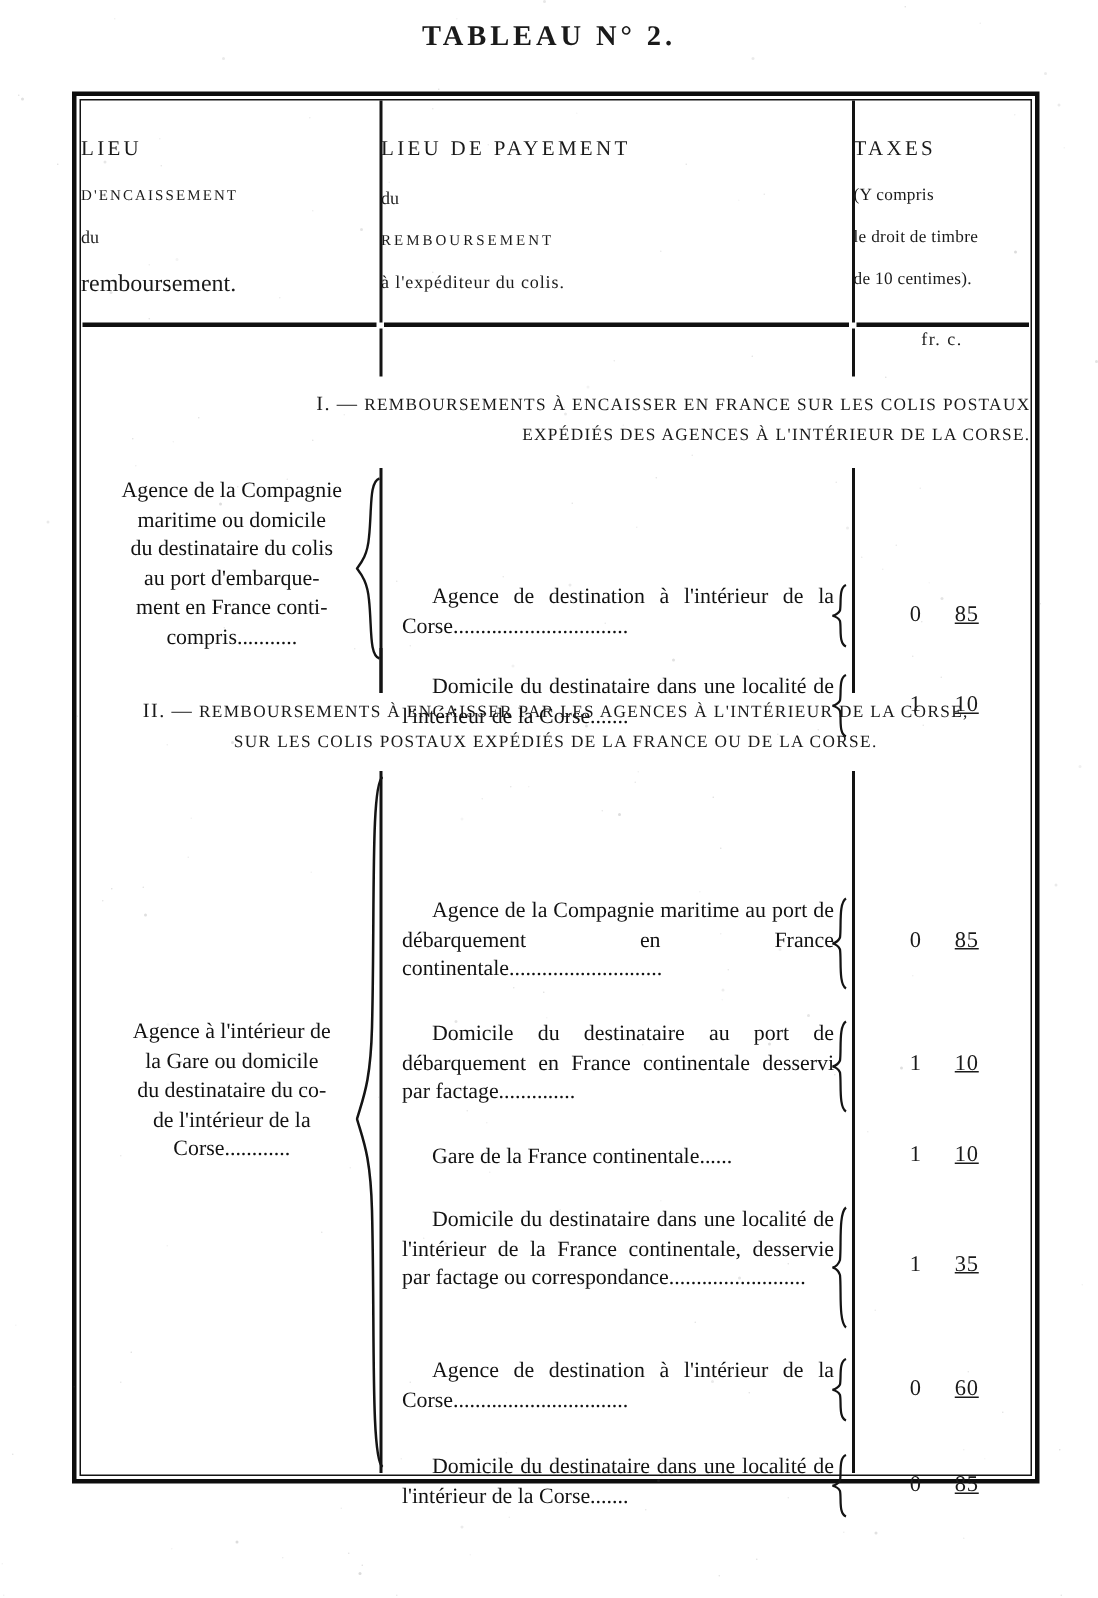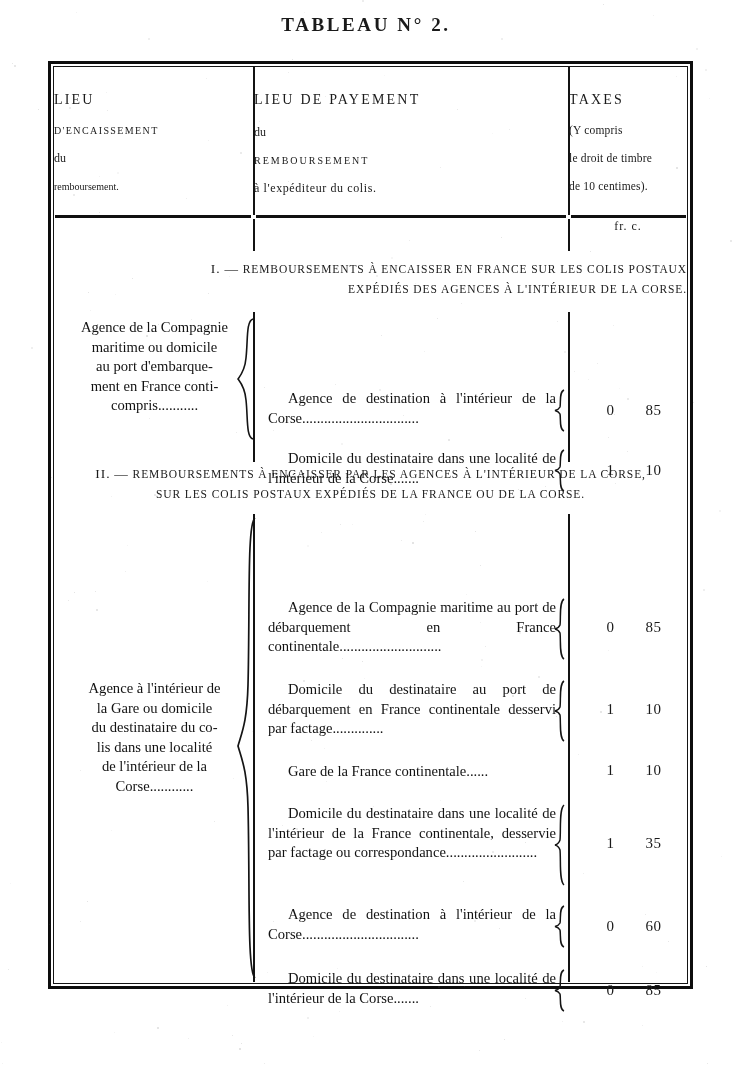--- a/index.html
+++ b/index.html
@@ -97,21 +97,21 @@
     font-size: 10px;
     letter-spacing: 1.4px;
     text-transform: uppercase;
     margin-top: 17px;
   }
   .h-l3 {
     font-size: 12px;
     margin-top: 15px;
   }
   .h-l4 {
-    font-size: 10px;
+    font-size: 16px;
     margin-top: 15px;
   }
   .hcell.h3 .h-l2,
   .hcell.h3 .h-l3,
   .hcell.h3 .h-l4 {
     font-size: 11.5px;
     letter-spacing: 0.2px;
     text-transform: none;
     margin-top: 16px;
   }
@@ -184,21 +184,21 @@
   
   .tax {
     position: absolute;
     left: 515px;
     width: 118px;
     text-align: center;
     font-size: 15px;
     letter-spacing: 0.5px;
   }
   .tax .fr { display: inline-block; width: 20px; text-align: right; }
-  .tax .ct { display: inline-block; width: 34px; text-align: right; padding-left: 13px; }
+  .tax .ct { display: inline-block; width: 34px; text-align: center; padding-left: 13px; text-decoration: underline; }
 
   
   .speckle {
     position: absolute;
     inset: 0;
     pointer-events: none;
     opacity: 0.5;
   }
   .speckle i {
     position: absolute;
@@ -267,20 +267,21 @@
       <span class="lead">I.</span>
       <span class="lead">—</span>
       <span>Remboursements à encaisser en France sur les colis postaux</span>
     </div>
     <div>expédiés des agences à l'intérieur de la Corse.</div>
   </div>
 
   <div class="cell-text left-col" style="top:251px;left:8px;width:185px;">
     <span class="ln">Agence de la Compagnie</span>
     <span class="ln">maritime ou domicile</span>
+    <span class="ln">du destinataire du colis</span>
     <span class="ln">au port d'embarque-</span>
     <span class="ln">ment en France conti-</span>
     <span class="ln">compris...........</span>
   </div>
 
   <div class="brace" style="top:251px;left:183px;">
     <svg width="20" height="122" viewBox="0 0 20 122">
       <path d="M16 1 C9 3, 11 22, 9 40 C8 52, 4 57, 1 61 C4 65, 8 70, 9 82 C11 100, 9 119, 16 121" fill="none" stroke="#141414" stroke-width="1.6"></path>
     </svg>
   </div>
@@ -311,21 +312,20 @@
       <span class="lead">—</span>
       <span>Remboursements à encaisser par les agences à l'intérieur de la Corse,</span>
     </div>
     <div>sur les colis postaux expédiés de la France ou de la Corse.</div>
   </div>
 
   <div class="cell-text left-col" style="top:612px;left:8px;width:185px;">
     <span class="ln">Agence à l'intérieur de</span>
     <span class="ln">la Gare ou domicile</span>
     <span class="ln">du destinataire du co-</span>
-    <span class="ln">lis dans une localité</span>
     <span class="ln">de l'intérieur de la</span>
     <span class="ln">Corse............</span>
   </div>
 
   <div class="brace" style="top:450px;left:183px;">
     <svg width="22" height="462" viewBox="0 0 22 462">
       <path d="M18 1 C10 6, 13 90, 11 168 C10 205, 5 215, 1 229 C5 243, 10 253, 11 290 C13 368, 10 455, 18 461" fill="none" stroke="#141414" stroke-width="1.7"></path>
     </svg>
   </div>
 

